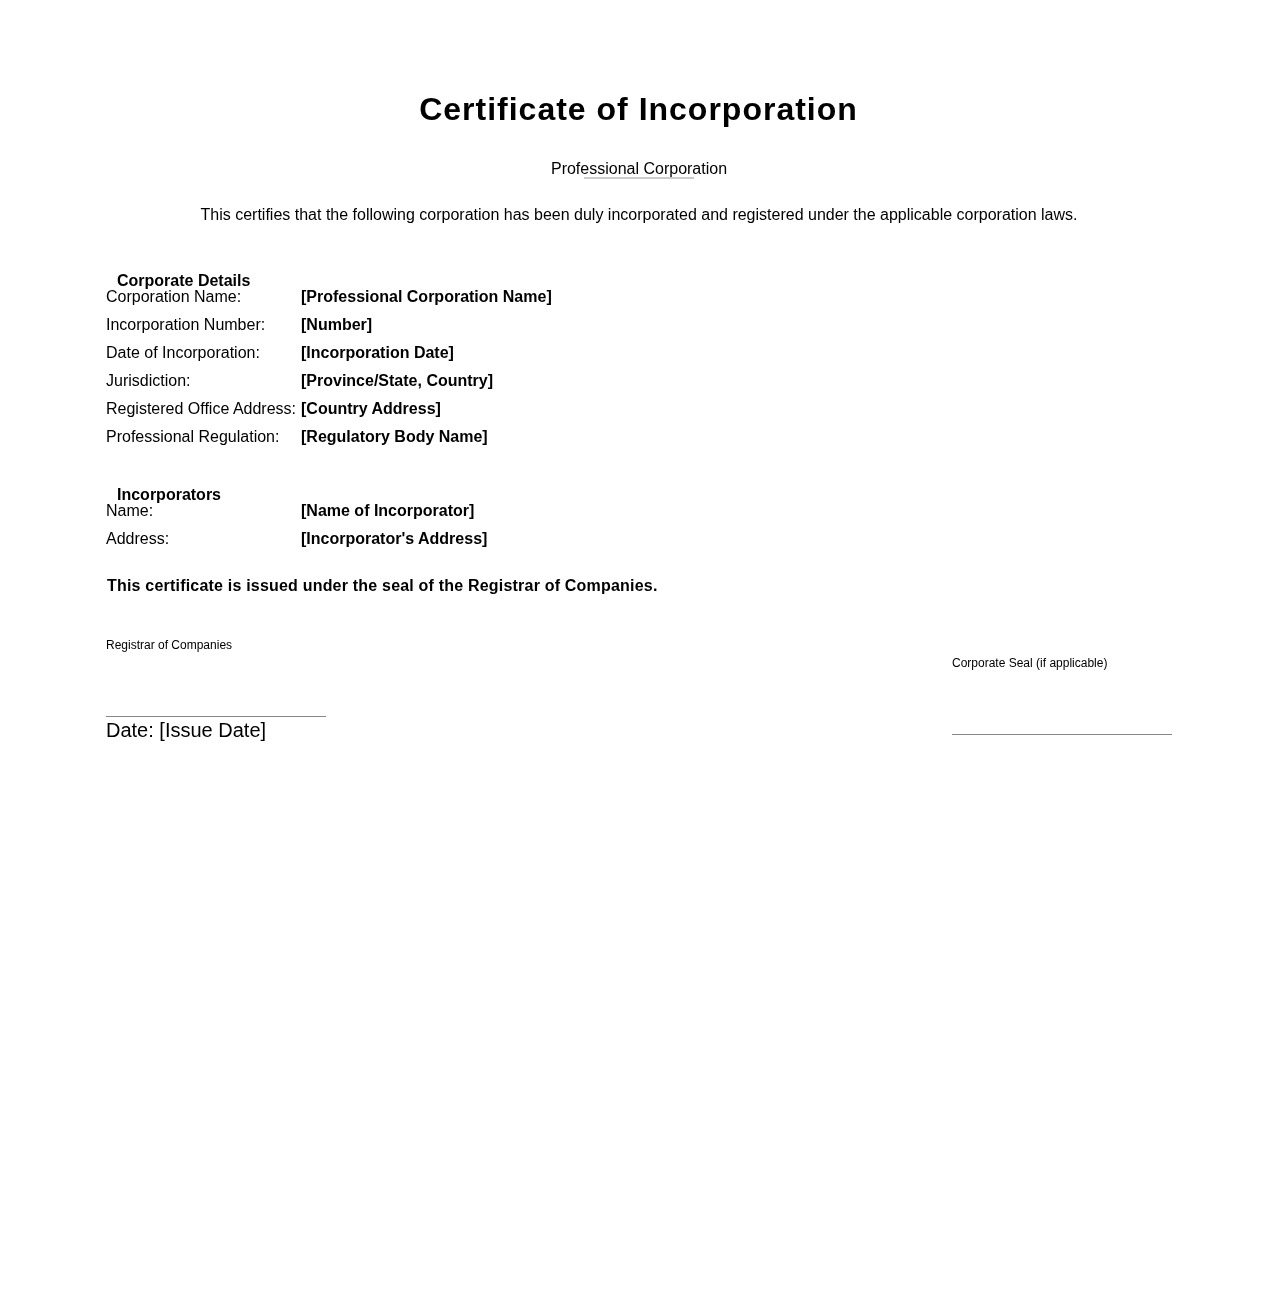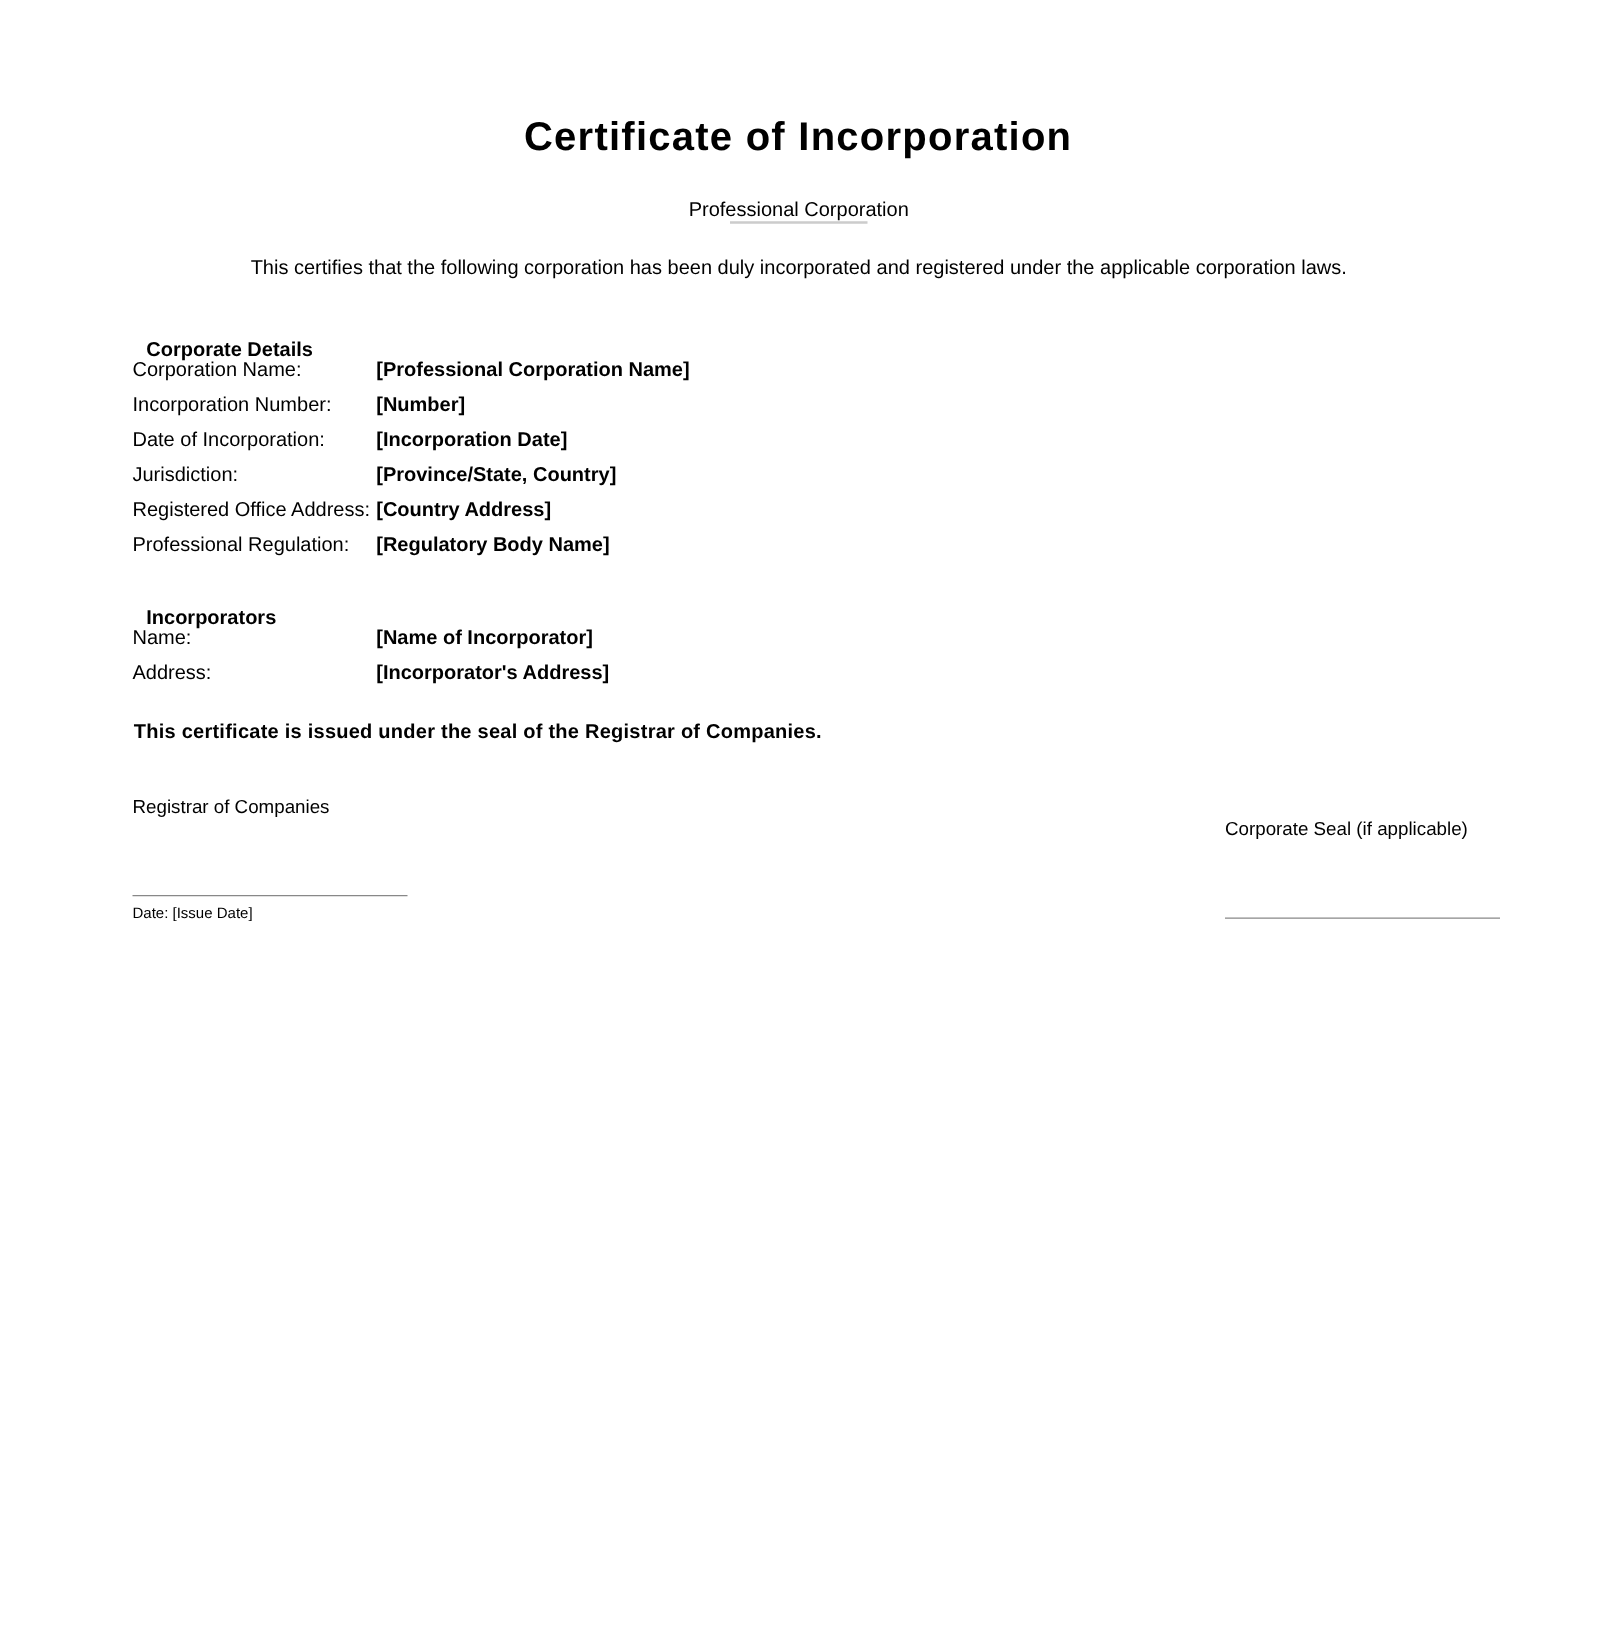--- a/index.html
+++ b/index.html
@@ -94,34 +94,34 @@
       font-size: 16px;
       font-weight: bold;
       line-height: 18px;
       letter-spacing: 0.2px;
     }
     .sig-block {
       position: absolute;
       width: 220px;
     }
     .sig-left { left: 0; top: 637px; }
-    .sig-right { left: 846px; top: 655px; margin-left: 28px; }
+    .sig-right { left: 846px; top: 655px; }
     .sig-caption {
-      font-size: 15px;
+      font-size: 12px;
       line-height: 17px;
     }
     .sig-line {
       width: 220px;
       height: 1px;
       background: #888888;
     }
     .sig-left .sig-line { margin-top: 62px; }
     .sig-right .sig-line { margin-top: 62px; }
     .sig-date {
-      font-size: 12px;
+      font-size: 20px;
       line-height: 18px;
       margin-top: 4px;
     }
   </style>
 </head>
 <body>
 
 <div class="page">
 
   <h1 class="title">Certificate of Incorporation</h1>

